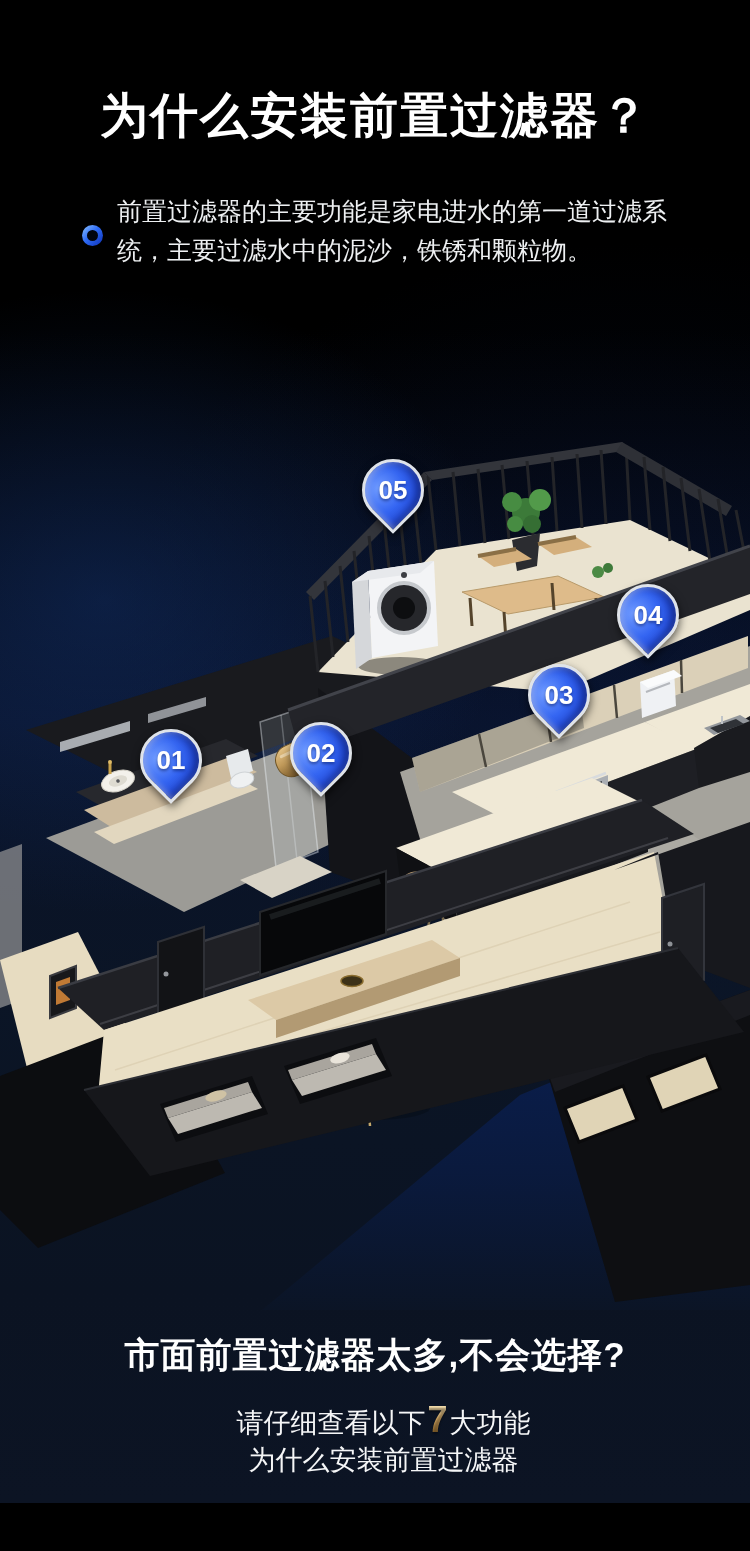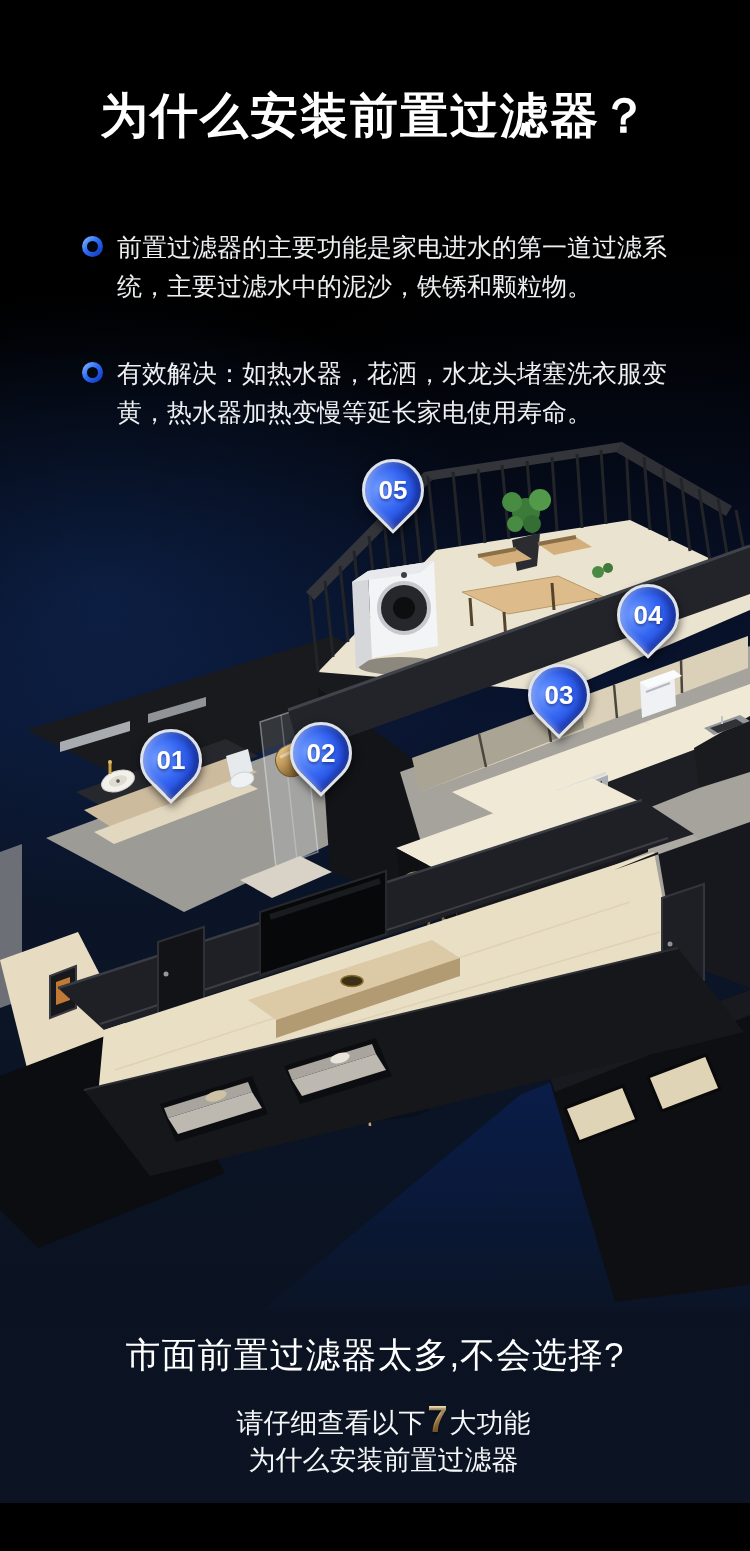--- a/index.html
+++ b/index.html
@@ -9,21 +9,21 @@
     background:
       radial-gradient(620px 480px at 14% 40%, rgba(23,64,140,.35), rgba(0,0,0,0) 65%),
       radial-gradient(800px 600px at 85% 42%, rgba(10,30,80,.25), rgba(0,0,0,0) 65%),
       linear-gradient(180deg,#000 0%,#000 22%,#04070f 32%,#091228 48%,#0b1526 66%,#0b1322 86%,#0c1424 100%);
   }
   .title{
     position:absolute;top:84px;left:0;width:100%;text-align:center;
     font-size:48px;font-weight:800;color:#fff;letter-spacing:2px;margin:0;
   }
   .bullets{position:absolute;top:192px;left:82px;width:600px;}
-  .bullet{display:flex;align-items:flex-start;margin-bottom:48px;margin-top:36px;}
+  .bullet{display:flex;align-items:center;margin-bottom:48px;}
   .ring{
     flex:0 0 auto;width:21px;height:21px;border-radius:50%;margin:8px 14px 0 0;
     background:linear-gradient(135deg,#8cc3ff 0%,#2f6cf6 45%,#0c2fb4 100%);
     position:relative;
   }
   .ring::after{content:"";position:absolute;inset:5px;border-radius:50%;background:#01060f;}
   .bullet p{margin:0;width:566px;font-size:25px;line-height:39px;color:#eef0f2;}
   .scene{position:absolute;top:440px;left:0;width:750px;height:870px;}
   .scene svg{position:absolute;inset:0;}
   
@@ -42,45 +42,41 @@
     transform:rotate(45deg);font-size:26px;font-weight:bold;color:#fff;
     text-shadow:0 2px 3px rgba(0,10,60,.45);
   }
   #pin-01{left:168px;top:357px}
   #pin-02{left:318px;top:350px}
   #pin-03{left:556px;top:292px}
   #pin-04{left:645px;top:212px}
   #pin-05{left:390px;top:87px}
   
   .footer{position:absolute;top:1332px;left:0;width:100%;text-align:center;color:#fff;}
-  .footer h2{margin:0 0 26px 0;font-size:35px;font-weight:400;letter-spacing:1px;}
+  .footer h2{margin:0 0 26px 0;font-size:35px;font-weight:700;letter-spacing:1px;}
   .footer p{margin:0;font-size:27px;line-height:37px;color:#f5f6f7;padding-left:17px;}
   .gold-num{
     display:inline-block;font-size:36px;font-weight:800;line-height:30px;padding:0 2px;
     color:#d9a556;
     background:linear-gradient(180deg,#f6e3b4 0%,#e0b26a 45%,#9c6e2a 100%);
     -webkit-background-clip:text;background-clip:text;-webkit-text-fill-color:transparent;
     text-shadow:0 2px 2px rgba(0,0,0,.35);
   }
 </style>
 </head>
 <body>
 
 <div class="page">
 
   <h1 class="title">为什么安装前置过滤器？</h1>
 
   <div class="bullets">
     <div class="bullet">
       <span class="ring"></span>
       <p>前置过滤器的主要功能是家电进水的第一道过滤系统，主要过滤水中的泥沙，铁锈和颗粒物。</p>
-    </div>
-    <div class="bullet">
-      <span class="ring"></span>
-      <p>有效解决：如热水器，花洒，水龙头堵塞洗衣服变黄，热水器加热变慢等延长家电使用寿命。</p>
     </div>
   </div>
 
   <div class="scene">
     <svg width="750" height="870" viewBox="0 0 750 870">
       <defs>
         <linearGradient id="navyGrad" x1="0" y1="0" x2="0" y2="1">
           <stop offset="0%" stop-color="#0a2055"></stop>
           <stop offset="55%" stop-color="#0a1a3e"></stop>
           <stop offset="100%" stop-color="#0b1424"></stop>

